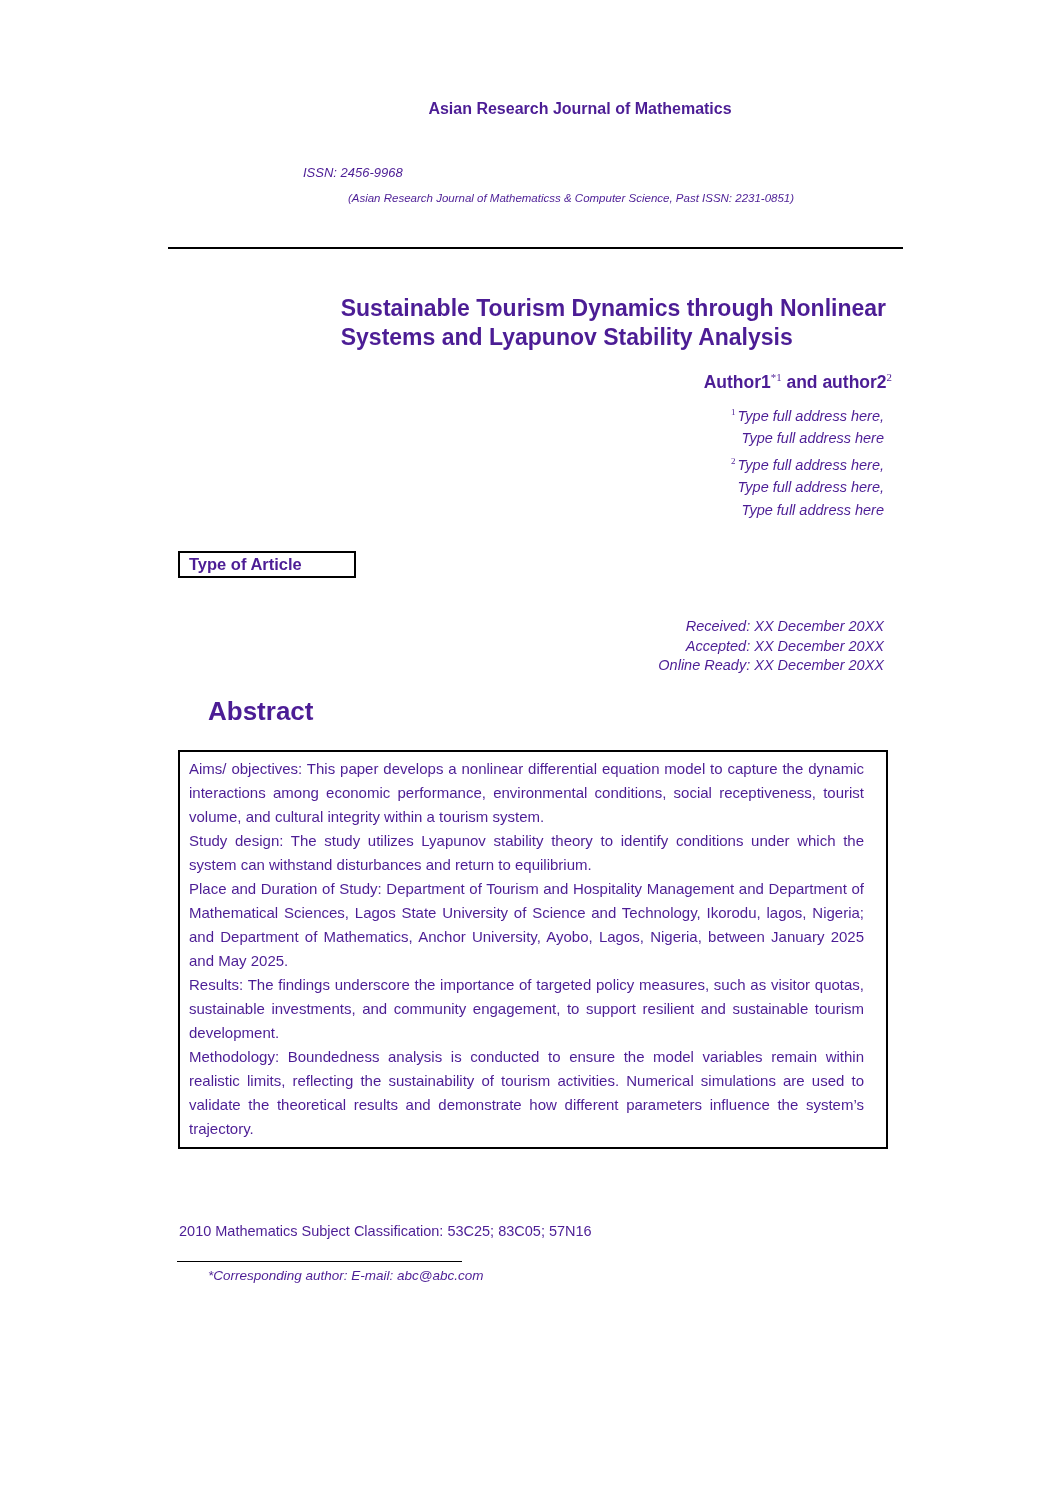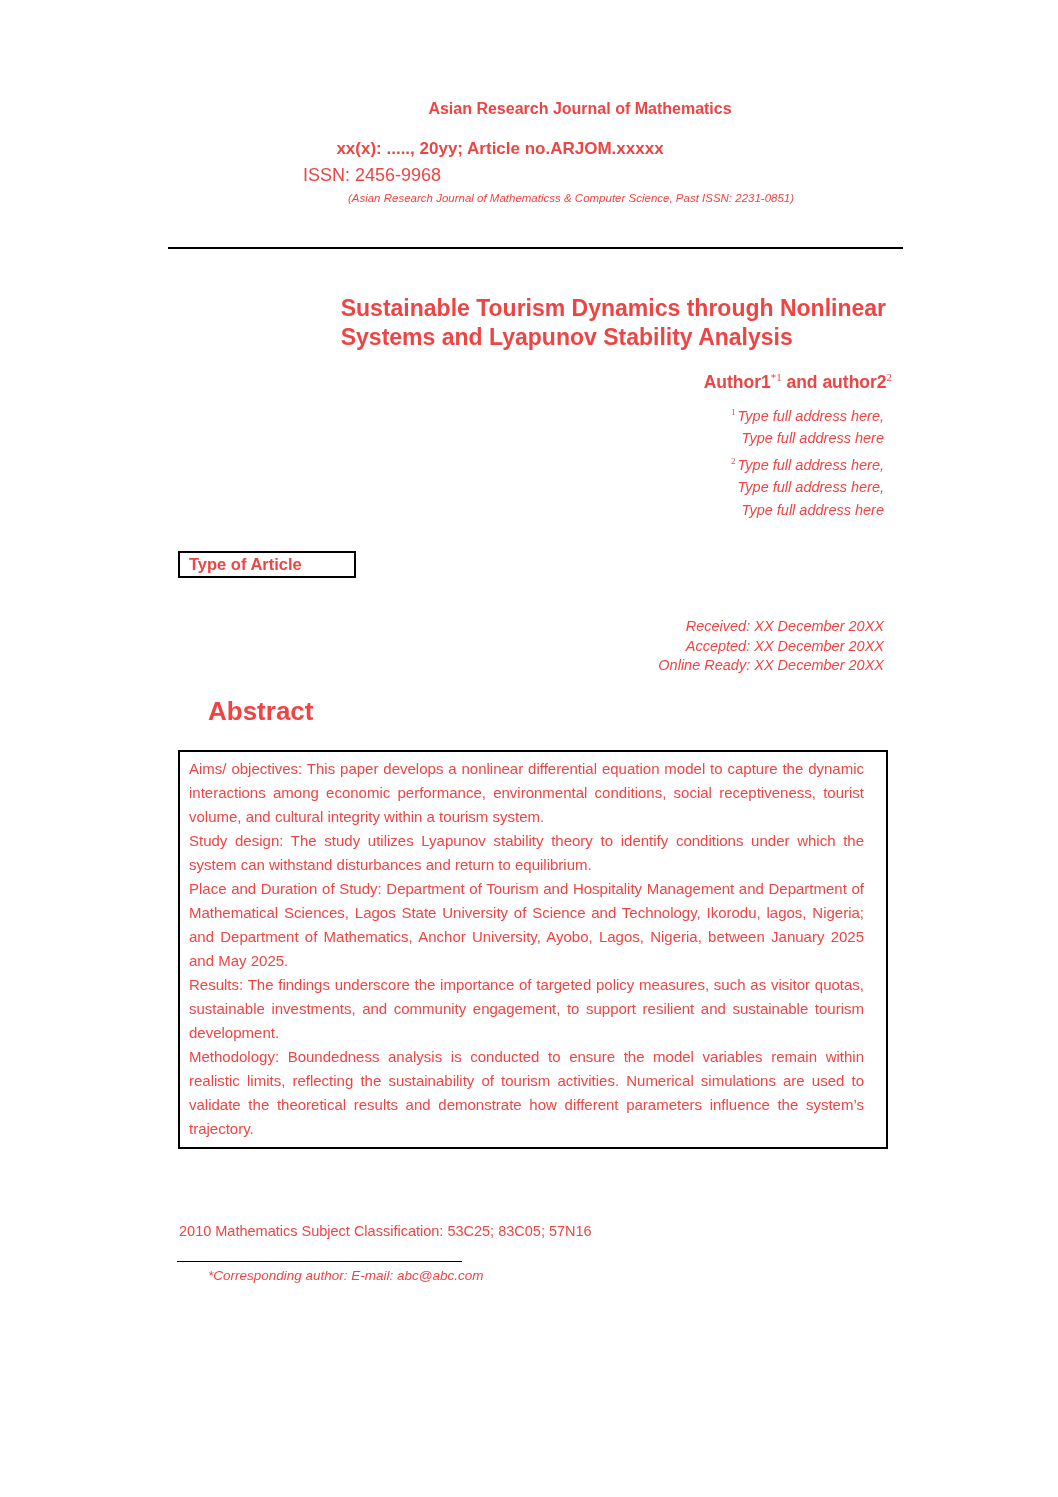--- a/index.html
+++ b/index.html
@@ -2,39 +2,39 @@
 <html><head>
 <meta charset="utf-8">
 <style>
   html, body { margin: 0; padding: 0; background: #e8e8e8; }
   .page {
     position: relative;
     width: 1058px;
     height: 1497px;
     margin: 0 auto;
     background: #ffffff;
-    color: #ef4444;
+    color: #4c1d95;
     font-family: "Liberation Sans", sans-serif;
     overflow: hidden;
   }
 
   
   .journal-name {
     position: absolute; top: 100px; left: 580px;
     transform: translateX(-50%);
     font-size: 16px; font-weight: bold; white-space: nowrap;
   }
   .issue-line {
     position: absolute; top: 139px; left: 500px;
     transform: translateX(-50%);
     font-size: 17px; font-weight: bold; white-space: nowrap;
   }
   .issn-line {
     position: absolute; top: 165px; left: 303px;
-    font-size: 18px; white-space: nowrap;
+    font-size: 13px; font-style: italic; white-space: nowrap;
   }
   .past-issn-line {
     position: absolute; top: 192px; left: 571px;
     transform: translateX(-50%);
     font-size: 11.5px; font-style: italic; white-space: nowrap;
   }
   .top-rule {
     position: absolute; top: 247px; left: 168px; width: 735px;
     border-top: 2px solid #000;
   }
@@ -116,21 +116,20 @@
     position: absolute; top: 1268px; left: 208px;
     font-size: 13.5px; font-style: italic; white-space: nowrap;
   }
 </style>
 </head>
 <body>
 
 <div class="page">
 
   <div class="journal-name">Asian Research Journal of Mathematics</div>
-  <div class="issue-line">xx(x): ....., 20yy; Article no.ARJOM.xxxxx</div>
   <div class="issn-line">ISSN: 2456-9968</div>
   <div class="past-issn-line">(Asian Research Journal of Mathematicss &amp; Computer Science, Past ISSN: 2231-0851)</div>
   <div class="top-rule"></div>
 
   <div class="article-title">
     <div>Sustainable Tourism Dynamics through Nonlinear</div>
     <div>Systems and Lyapunov Stability Analysis</div>
   </div>
 
   <div class="authors"><span>Author1</span><sup>*1</sup><span> and </span><span>author2</span><sup>2</sup></div>

